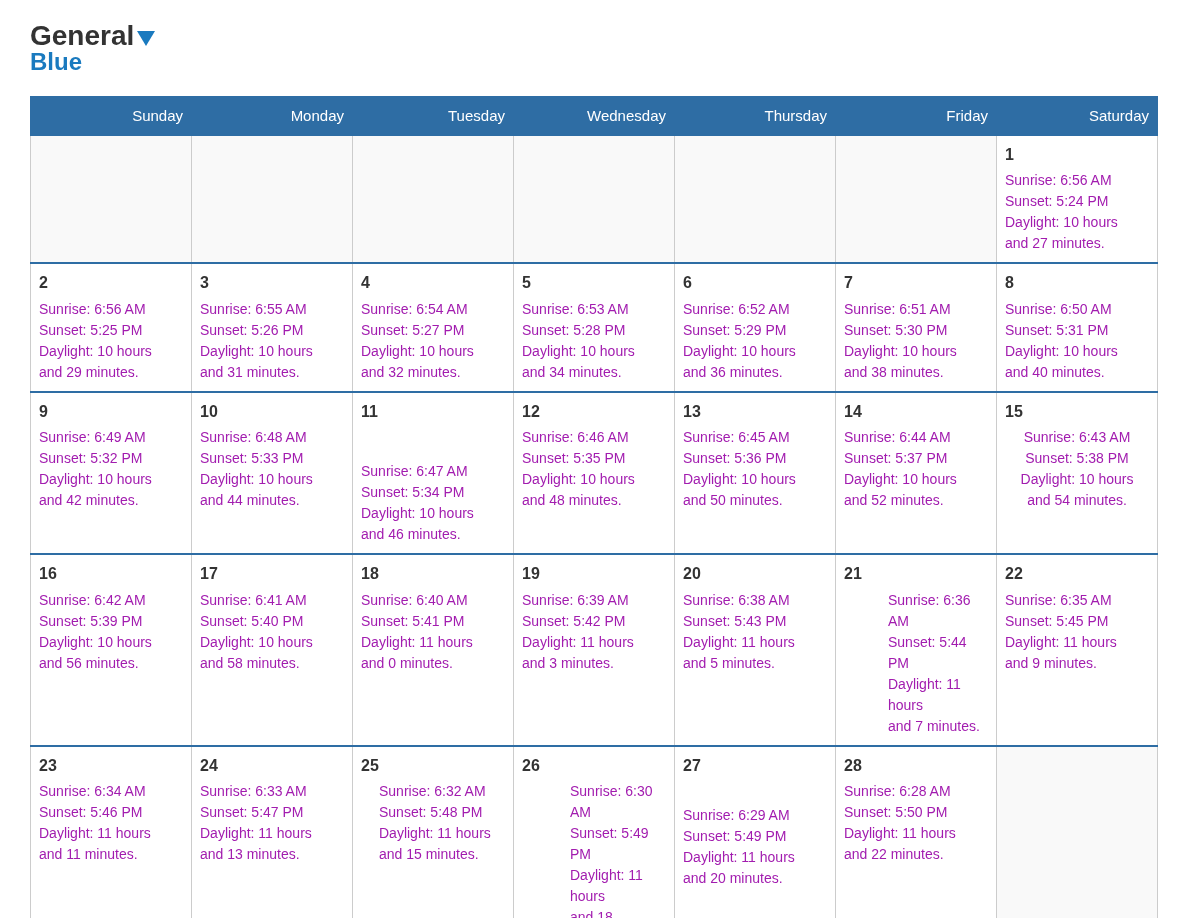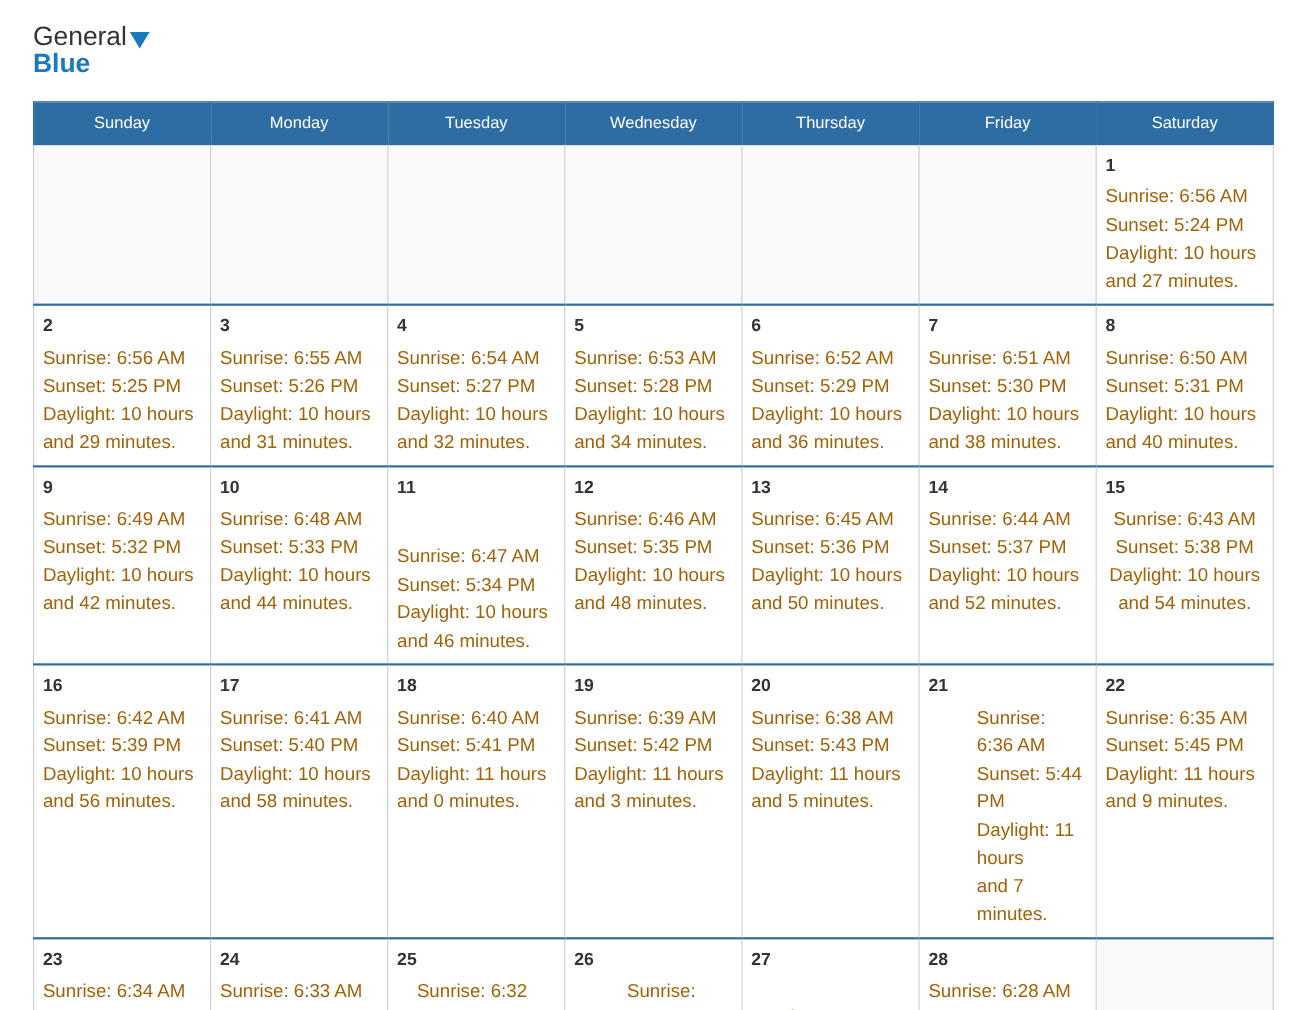--- a/index.html
+++ b/index.html
@@ -37,58 +37,58 @@
       width: 100%;
       border-collapse: collapse;
       border: 1px solid #999;
     }
     .calendar th {
       background-color: #2e6da4;
       color: #fff;
       padding: 10px 8px;
       font-size: 15px;
       font-weight: normal;
-      text-align: center;
+      text-align: right;
       border: 1px solid #2e6da4;
     }
     .calendar td {
       vertical-align: top;
       padding: 8px;
       border: 1px solid #ccc;
       width: 14.28%;
       min-height: 100px;
       font-size: 13px;
       line-height: 1.4;
     }
     .day-number {
       font-size: 16px;
       font-weight: bold;
       color: #333;
       display: block;
       margin-bottom: 4px;
     }
     .day-info {
-      color: #a16207;
-      font-size: 17px;
+      color: #a21caf;
+      font-size: 14px;
       line-height: 1.5;
     }
     .empty-cell {
       background: #f9f9f9;
     }
     .week-row td {
       border-top: 2px solid #2e6da4;
     }
   </style>
 </head>
 <body>
 
 <div class="header">
   <div class="logo">
     <div style="display:flex; align-items:center;">
-      <span style="font-size:24px; font-weight:normal; color:#333;">General</span>
+      <span style="font-size:28px; font-weight:bold; color:#333;">General</span>
       <span style="display:inline-block; width:0; height:0; border-left:9px solid transparent; border-right:9px solid transparent; border-top:15px solid #1a7abf; margin-left:3px; margin-top:4px;"></span>
     </div>
     <span style="font-size:24px; font-weight:bold; color:#1a7abf; margin-top:-4px;">Blue</span>
   </div>
   <div class="title-area">
     <div class="month-title"></div>
     <div class="location-title"></div>
   </div>
 </div>
 

